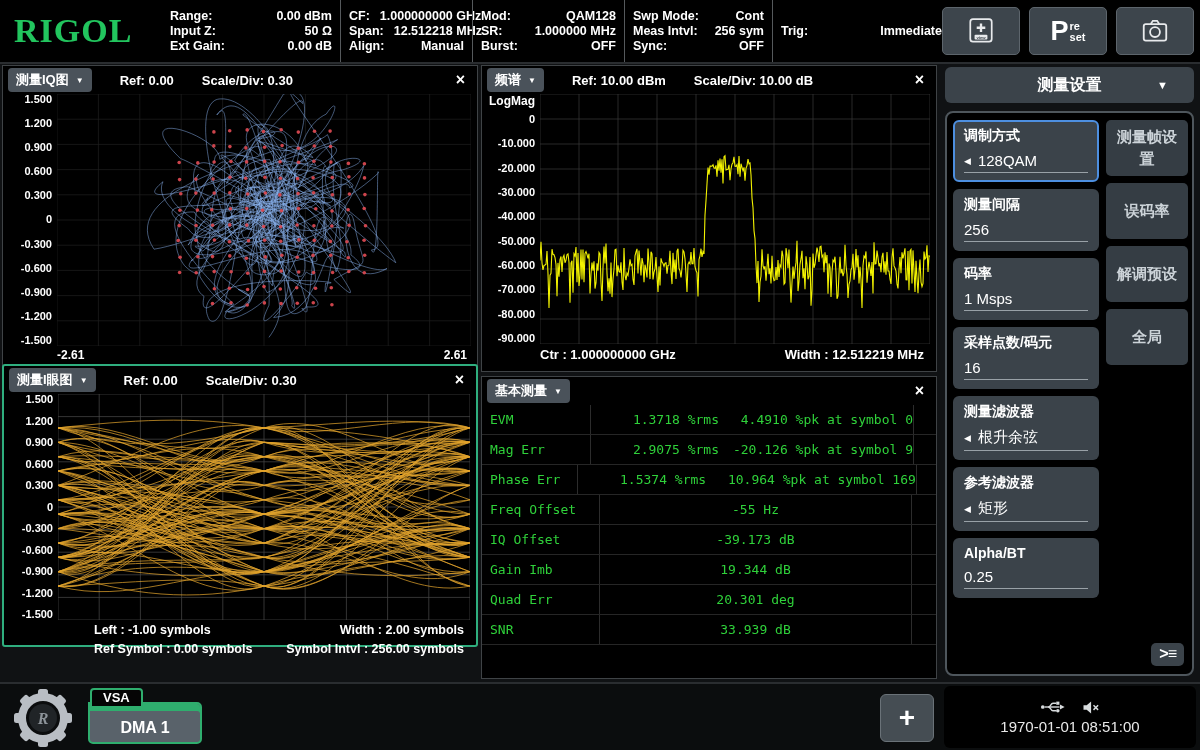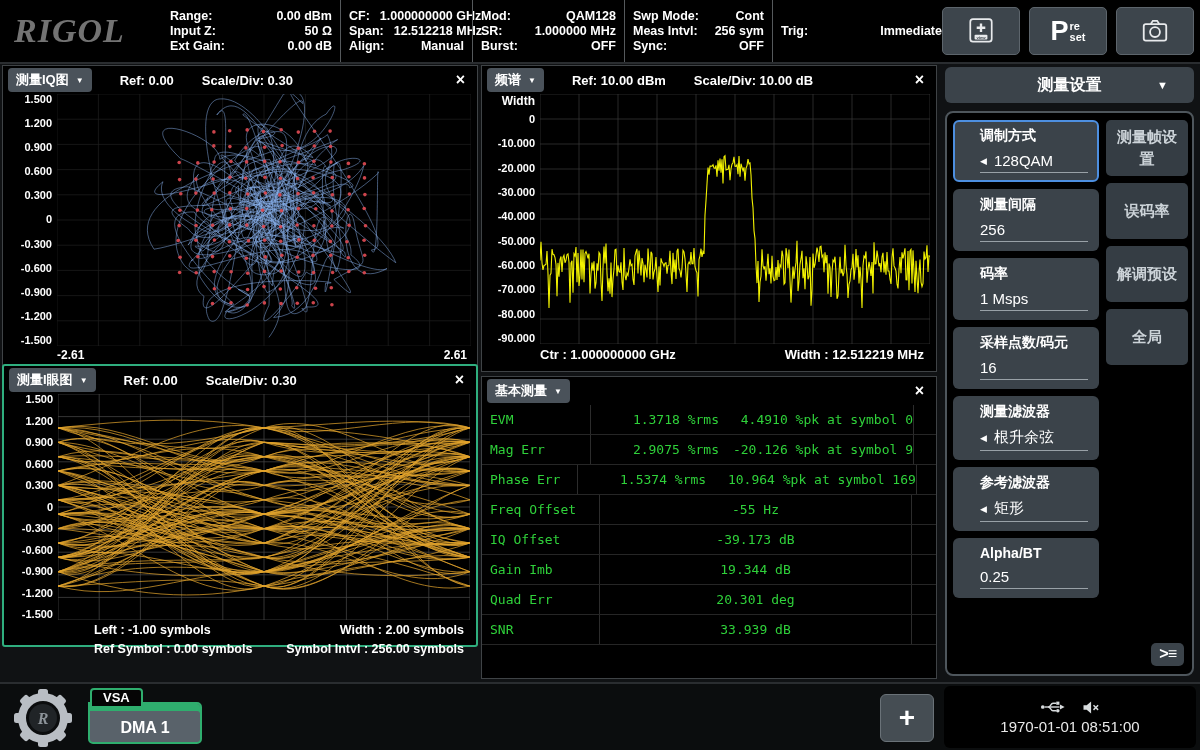--- a/index.html
+++ b/index.html
@@ -1,21 +1,21 @@
 <!DOCTYPE html>
 <html><head>
 <meta charset="utf-8">
 <style>
   html,body{margin:0;padding:0;background:#000;}
   #screen{position:relative;width:1200px;height:750px;background:#101214;overflow:hidden;
           font-family:"Liberation Sans",sans-serif;-webkit-font-smoothing:antialiased;}
   
   #top-header{position:absolute;left:0;top:0;width:1200px;height:62px;background:#000;border-bottom:2px solid #2a2d30;display:flex;}
   #logo{width:148px;display:flex;align-items:center;padding-left:14px;}
-  #logo span{color:#737373;font-family:"Liberation Serif",serif;font-weight:bold;font-size:34px;letter-spacing:1px;font-style:italic;}
+  #logo span{color:#22c55e;font-family:"Liberation Serif",serif;font-weight:bold;font-size:34px;letter-spacing:1px;}
   #header-groups{display:flex;flex:0 0 auto;width:788px;}
   .hgroup{display:flex;flex-direction:column;justify-content:center;border-left:1px solid #55595c;padding:2px 8px;box-sizing:border-box;}
   .hgroup:first-child{border-left:none;}
   .hg0{width:178px;} .hg1{width:132px;} .hg2{width:152px;} .hg3{width:148px;} .hg4{flex:1;}
   .hrow{display:flex;justify-content:space-between;color:#fff;font-size:12.5px;font-weight:600;line-height:15px;}
   .hlabel{margin-right:10px;white-space:nowrap;} .hvalue{white-space:nowrap;}
   #header-buttons{position:absolute;right:6px;top:7px;width:252px;height:48px;display:flex;gap:9px;}
   .top-btn{flex:1;background:#3d454c;border:1px solid #5d656c;border-radius:5px;display:flex;align-items:center;justify-content:center;cursor:pointer;}
   .preset-wrap{display:flex;align-items:center;color:#fff;font-weight:bold;}
   .preset-p{font-size:27px;line-height:27px;}
@@ -47,21 +47,21 @@
   .tpk{margin-left:14px;white-space:pre;}
   .tcenter{flex:1;text-align:center;white-space:pre;}
   .tend{width:24px;align-self:stretch;border-left:1px solid #2c2c2c;}
   
   #sidebar{position:absolute;left:941px;top:65px;width:257px;height:613px;}
   #sidebar-title{margin:2px 4px 6px 4px;height:36px;background:#3b434a;border-radius:6px;display:flex;align-items:center;justify-content:center;position:relative;cursor:pointer;}
   #sidebar-title .stext{color:#fff;font-weight:bold;font-size:16px;}
   #sidebar-title .scaret{position:absolute;right:26px;color:#fff;font-size:11px;}
   #sidebar-box{position:absolute;left:4px;right:4px;top:46px;bottom:2px;border:2px solid #4e565c;border-radius:8px;background:#000;display:flex;padding:4px;box-sizing:border-box;}
   #param-col{width:150px;display:flex;flex-direction:column;}
-  .param{margin:3px 2px 4px 2px;background:#3b434a;border:2px solid transparent;border-radius:6px;padding:5px 9px 7px 25px;cursor:pointer;}
+  .param{margin:3px 2px 4px 2px;background:#3b434a;border:2px solid transparent;border-radius:6px;padding:5px 9px 7px 9px;cursor:pointer;}
   .param.hl{border-color:#4d8fe0;}
   .p-label{color:#fff;font-weight:bold;font-size:14px;margin-bottom:7px;white-space:nowrap;}
   .p-value{color:#fff;font-size:15px;border-bottom:1px solid #99a1a7;padding-bottom:3px;display:flex;align-items:center;gap:7px;}
   .p-arrow{font-size:9px;}
   #tab-col{flex:1;display:flex;flex-direction:column;padding-left:5px;}
   .side-tab{margin:3px 0 4px 0;min-height:56px;background:#353d44;border-radius:5px;color:#ccd3d8;font-size:15px;font-weight:bold;display:flex;align-items:center;justify-content:center;text-align:center;padding:4px 8px;box-sizing:border-box;word-break:break-all;line-height:1.45;cursor:pointer;}
   .side-tab.active{background:#6d7881;color:#fff;}
   #menu-expand{position:absolute;right:8px;bottom:8px;background:#3b434a;border-radius:5px;color:#fff;font-weight:bold;font-size:16px;padding:2px 8px 3px 8px;cursor:pointer;letter-spacing:-1px;}
   
   #bottom-bar{position:absolute;left:0;top:682px;width:1200px;height:68px;background:#0b0d0e;border-top:2px solid #2a2d30;}
@@ -346,21 +346,21 @@
       <div class="hdr-btn">
         <span>频谱</span>
         <span class="hdr-caret">▼</span>
       </div>
       <span class="hdr-meta">Ref: 10.00 dBm</span>
       <span class="hdr-meta">Scale/Div: 10.00 dB</span>
       <span class="hdr-close">×</span>
     </div>
     <div class="plot-row">
       <div class="ylabels-sp" style="height:250px;">
-        <div class="axis-name">Width</div>
+        <div class="axis-name">LogMag</div>
         <div class="sp-ticks">
             <div class="tick">0</div>
             <div class="tick">-10.000</div>
             <div class="tick">-20.000</div>
             <div class="tick">-30.000</div>
             <div class="tick">-40.000</div>
             <div class="tick">-50.000</div>
             <div class="tick">-60.000</div>
             <div class="tick">-70.000</div>
             <div class="tick">-80.000</div>

